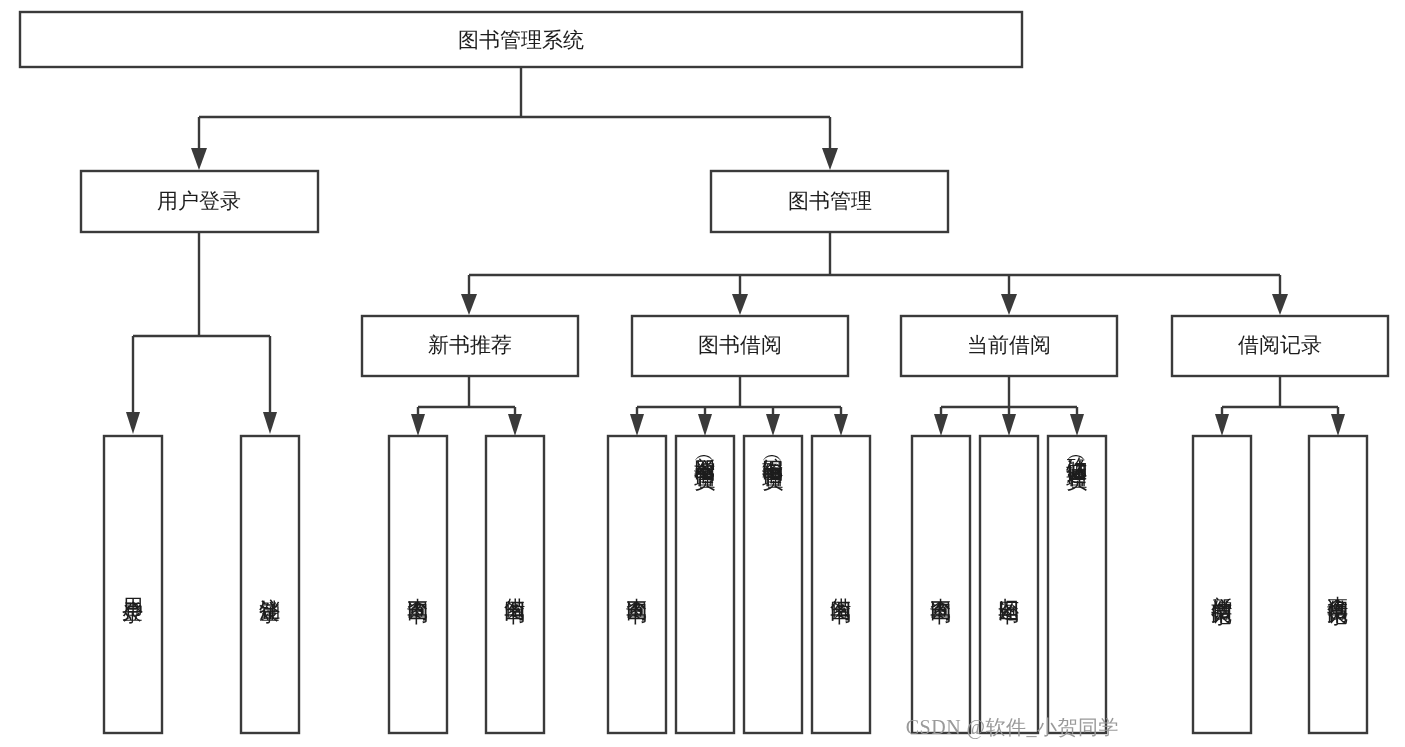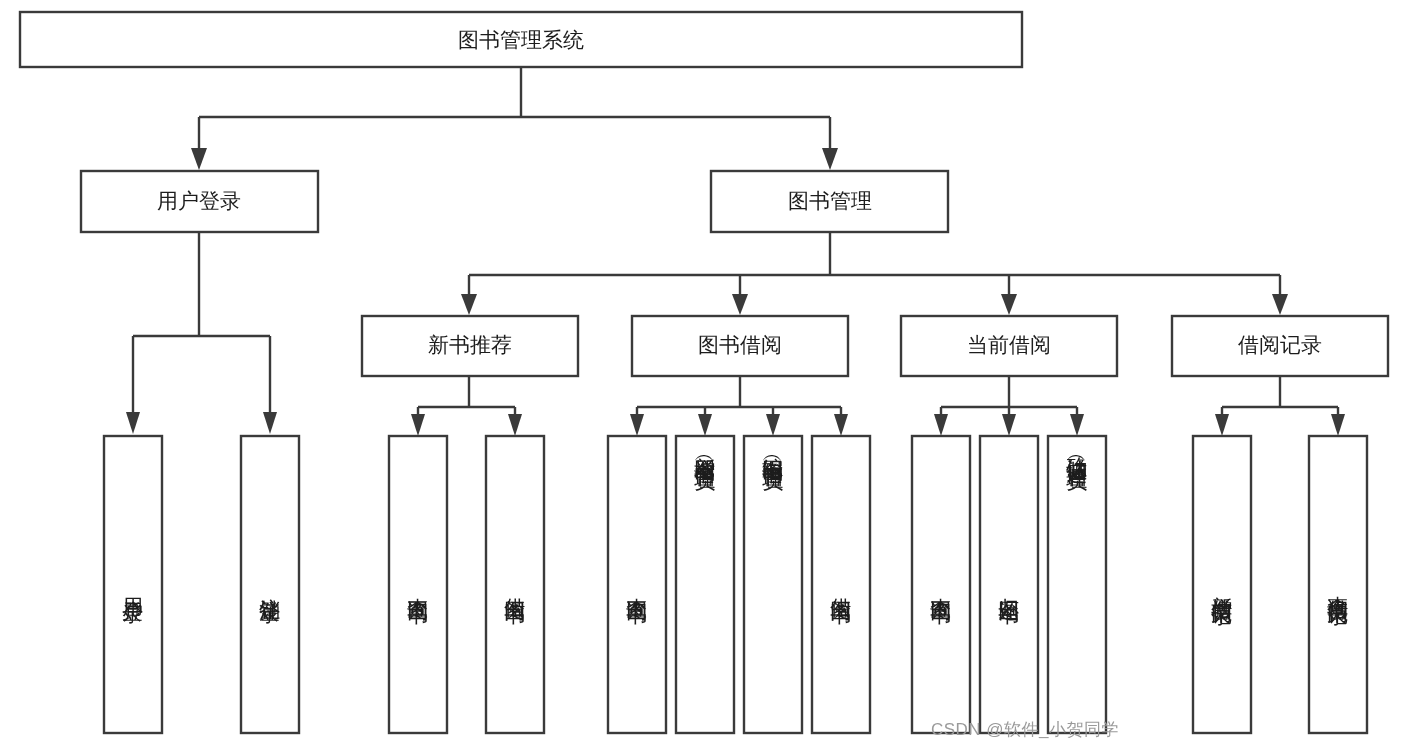--- a/index.html
+++ b/index.html
@@ -62,22 +62,22 @@
     font-size: 21px;
     line-height: 1.32;
     letter-spacing: 2px;
     color: #1d1d1d;
     white-space: nowrap;
   }
   .watermark {
     position: absolute;
     right: 8px;
     bottom: 6px;
-    font-family: Liberation Sans, sans-serif;
-    font-size: 17px;
+    font-family: Liberation Serif, serif;
+    font-size: 20px;
     color: #9a9a9a;
     letter-spacing: 0.5px;
     white-space: nowrap;
   }
 </style>
 </head>
 <body>
 
 <div id="diagram-root">
 

